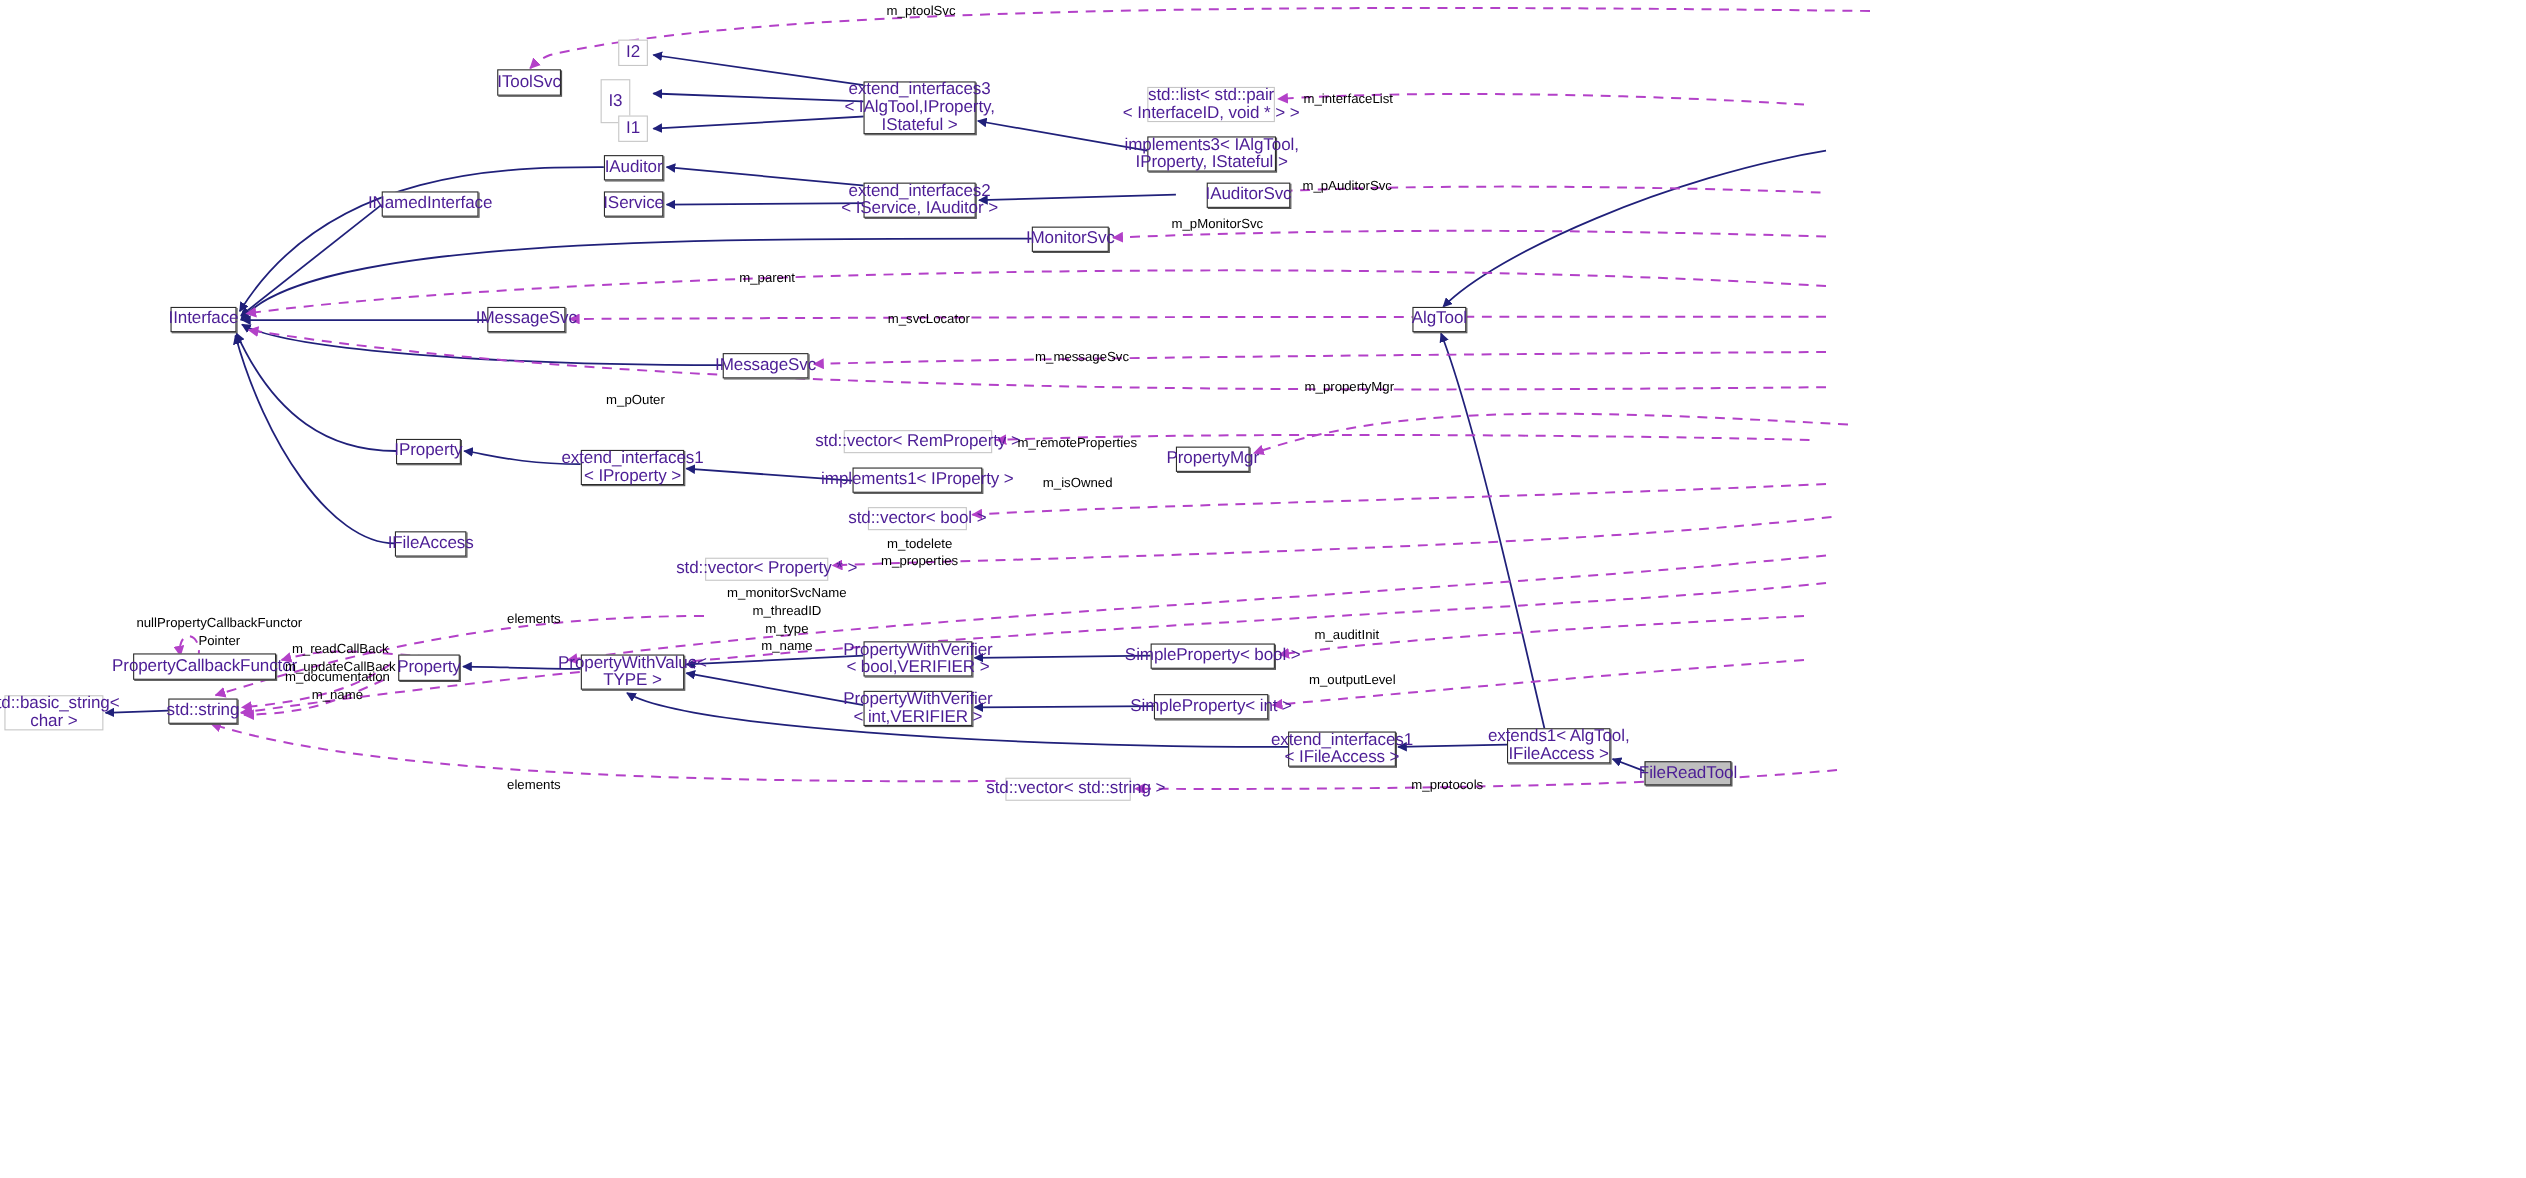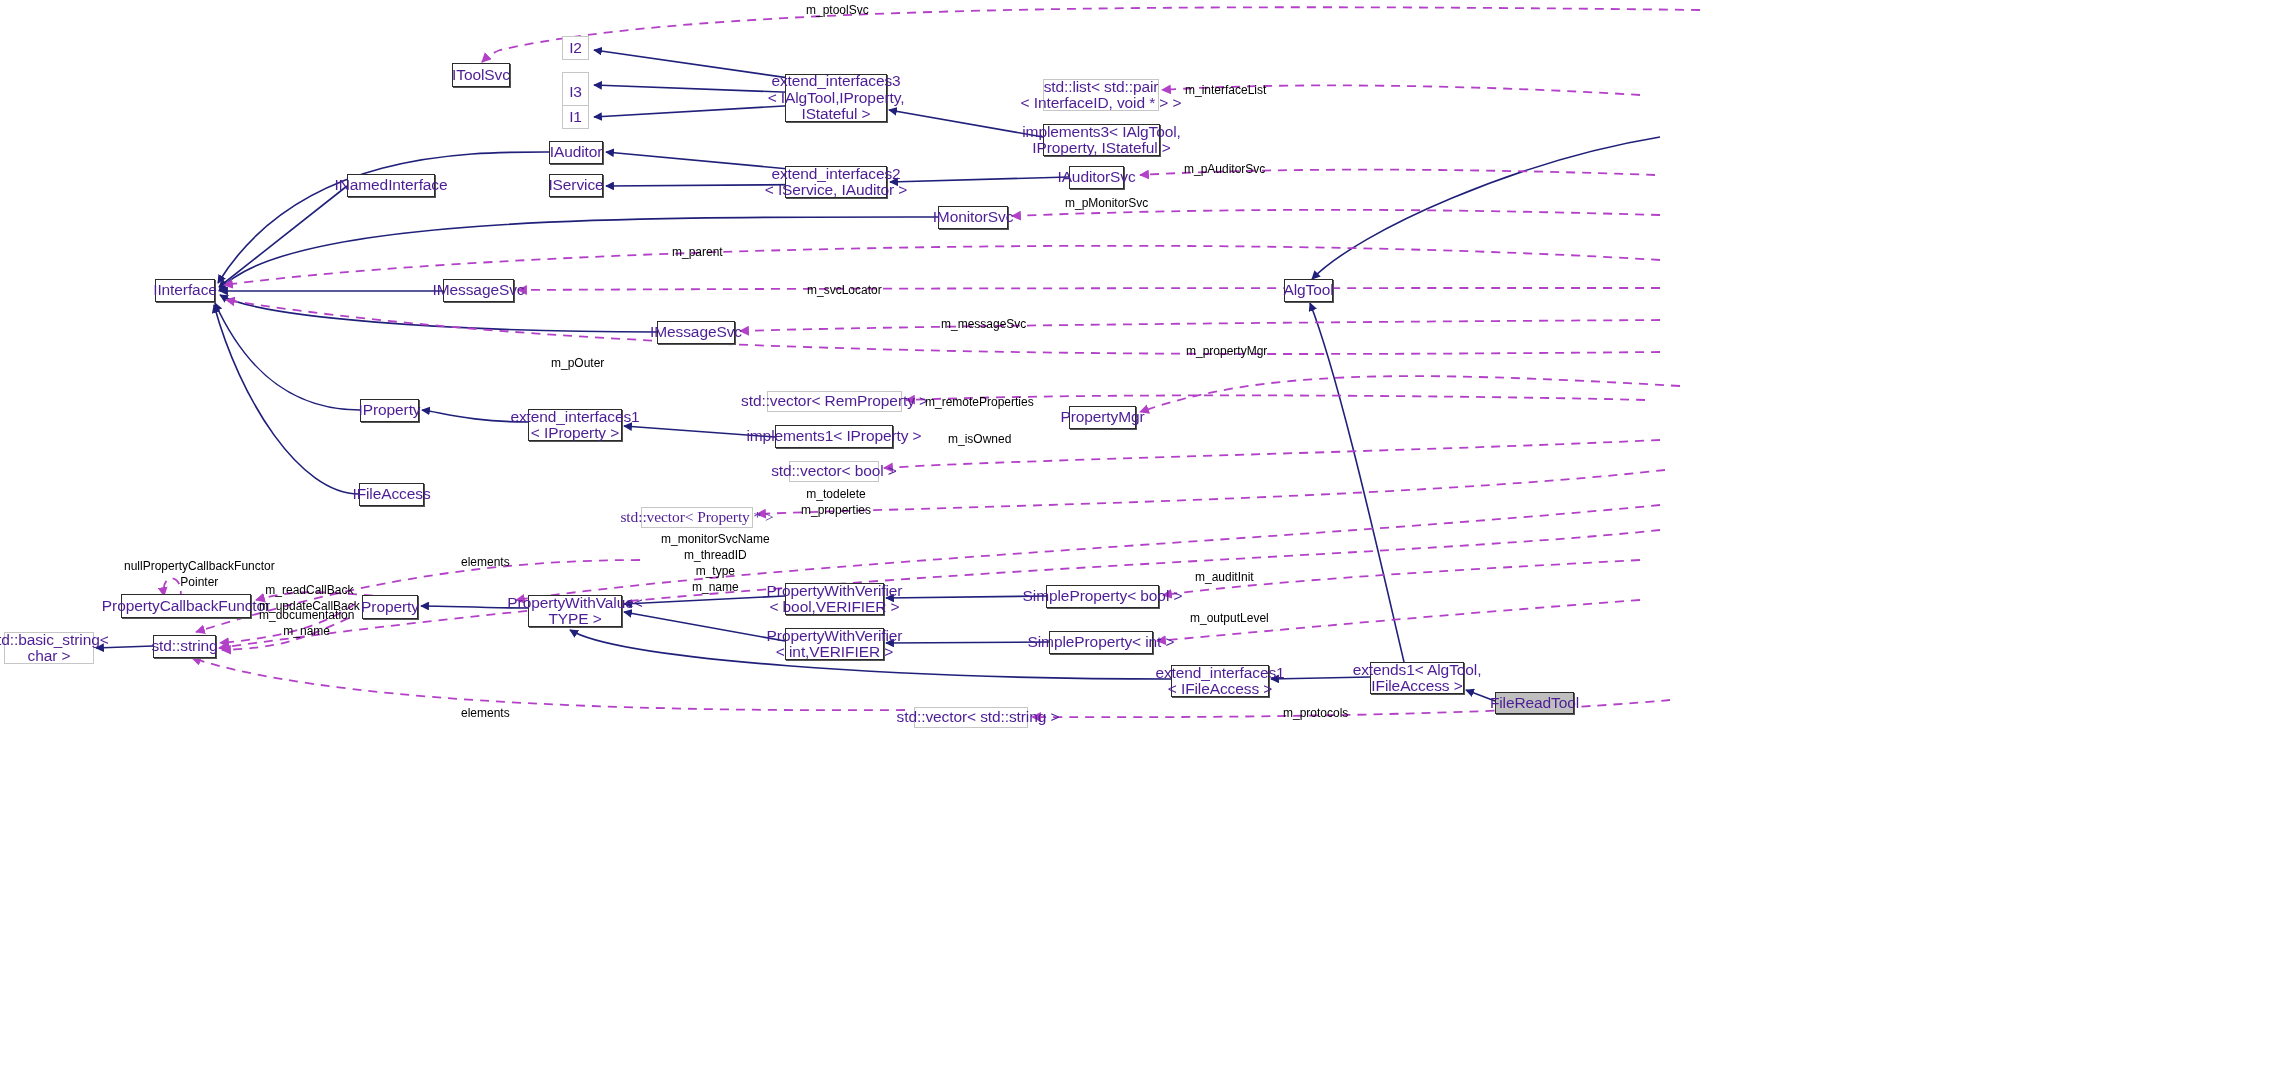--- a/index.html
+++ b/index.html
@@ -109,49 +109,49 @@
       <path d="M 355 604 C 330 620 300 636 220 643"></path>
       <path d="M 349 618 C 300 640 280 648 222 650"></path>
       <path d="M 180 600 C 186 574 160 570 164 596"></path>
       <path d="M 640 560 C 440 560 300 600 196 632"></path>
       <path d="M 905 710 C 600 712 320 700 192 658"></path>
     </g>
   </svg>
 
   <div class="node solid" style="left:452px;top:63px;width:58px;height:24px;">IToolSvc</div>
   <div class="node light" style="left:562px;top:36px;width:27px;height:24px;">I2</div>
-  <div class="node light" style="left:562px;top:72px;width:27px;height:40px;">I3</div>
+  <div class="node light" style="left:546px;top:72px;width:27px;height:40px;">I3</div>
   <div class="node light" style="left:562px;top:105px;width:27px;height:24px;">I1</div>
   <div class="node solid" style="left:785px;top:74px;width:102px;height:48px;">extend_interfaces3
 &lt; IAlgTool,IProperty,
 IStateful &gt;</div>
   <div class="node light" style="left:1043px;top:79px;width:116px;height:32px;">std::list&lt; std::pair
 &lt; InterfaceID, void * &gt; &gt;</div>
   <div class="node solid" style="left:1043px;top:124px;width:117px;height:32px;">implements3&lt; IAlgTool,
 IProperty, IStateful &gt;</div>
   <div class="node solid" style="left:549px;top:141px;width:54px;height:23px;">IAuditor</div>
   <div class="node solid" style="left:347px;top:174px;width:88px;height:23px;">INamedInterface</div>
   <div class="node solid" style="left:549px;top:174px;width:54px;height:23px;">IService</div>
   <div class="node solid" style="left:785px;top:166px;width:102px;height:32px;">extend_interfaces2
 &lt; IService, IAuditor &gt;</div>
-  <div class="node solid" style="left:1069px;top:166px;width:55px;height:23px;">IAuditorSvc</div>
+  <div class="node solid" style="left:1097px;top:166px;width:76px;height:23px;">IAuditorSvc</div>
   <div class="node solid" style="left:938px;top:206px;width:70px;height:23px;">IMonitorSvc</div>
   <div class="node solid" style="left:155px;top:279px;width:60px;height:23px;">IInterface</div>
   <div class="node solid" style="left:443px;top:279px;width:71px;height:23px;">IMessageSvc</div>
   <div class="node solid" style="left:1284px;top:279px;width:49px;height:23px;">AlgTool</div>
   <div class="node solid" style="left:657px;top:321px;width:78px;height:23px;">IMessageSvc</div>
   <div class="node solid" style="left:360px;top:399px;width:59px;height:23px;">IProperty</div>
   <div class="node solid" style="left:528px;top:409px;width:94px;height:32px;">extend_interfaces1
 &lt; IProperty &gt;</div>
   <div class="node light" style="left:767px;top:391px;width:135px;height:21px;">std::vector&lt; RemProperty &gt;</div>
   <div class="node solid" style="left:775px;top:425px;width:118px;height:23px;">implements1&lt; IProperty &gt;</div>
   <div class="node solid" style="left:1069px;top:406px;width:67px;height:23px;">PropertyMgr</div>
   <div class="node light" style="left:789px;top:461px;width:90px;height:21px;">std::vector&lt; bool &gt;</div>
   <div class="node solid" style="left:359px;top:483px;width:65px;height:23px;">IFileAccess</div>
-  <div class="node light" style="left:641px;top:507px;width:112px;height:21px;font-family:Liberation Serif, serif;">std::vector&lt; Property * &gt;</div>
+  <div class="node light" style="left:641px;top:507px;width:112px;height:21px;">std::vector&lt; Property * &gt;</div>
   <div class="node solid" style="left:121px;top:594px;width:130px;height:24px;">PropertyCallbackFunctor</div>
   <div class="node solid" style="left:362px;top:595px;width:56px;height:24px;">Property</div>
   <div class="node solid" style="left:528px;top:595px;width:94px;height:32px;">PropertyWithValue&lt;
 TYPE &gt;</div>
   <div class="node solid" style="left:785px;top:583px;width:99px;height:32px;">PropertyWithVerifier
 &lt; bool,VERIFIER &gt;</div>
   <div class="node solid" style="left:1046px;top:585px;width:113px;height:23px;">SimpleProperty&lt; bool &gt;</div>
   <div class="node solid" style="left:785px;top:628px;width:99px;height:32px;">PropertyWithVerifier
 &lt; int,VERIFIER &gt;</div>
   <div class="node solid" style="left:1049px;top:631px;width:104px;height:23px;">SimpleProperty&lt; int &gt;</div>

